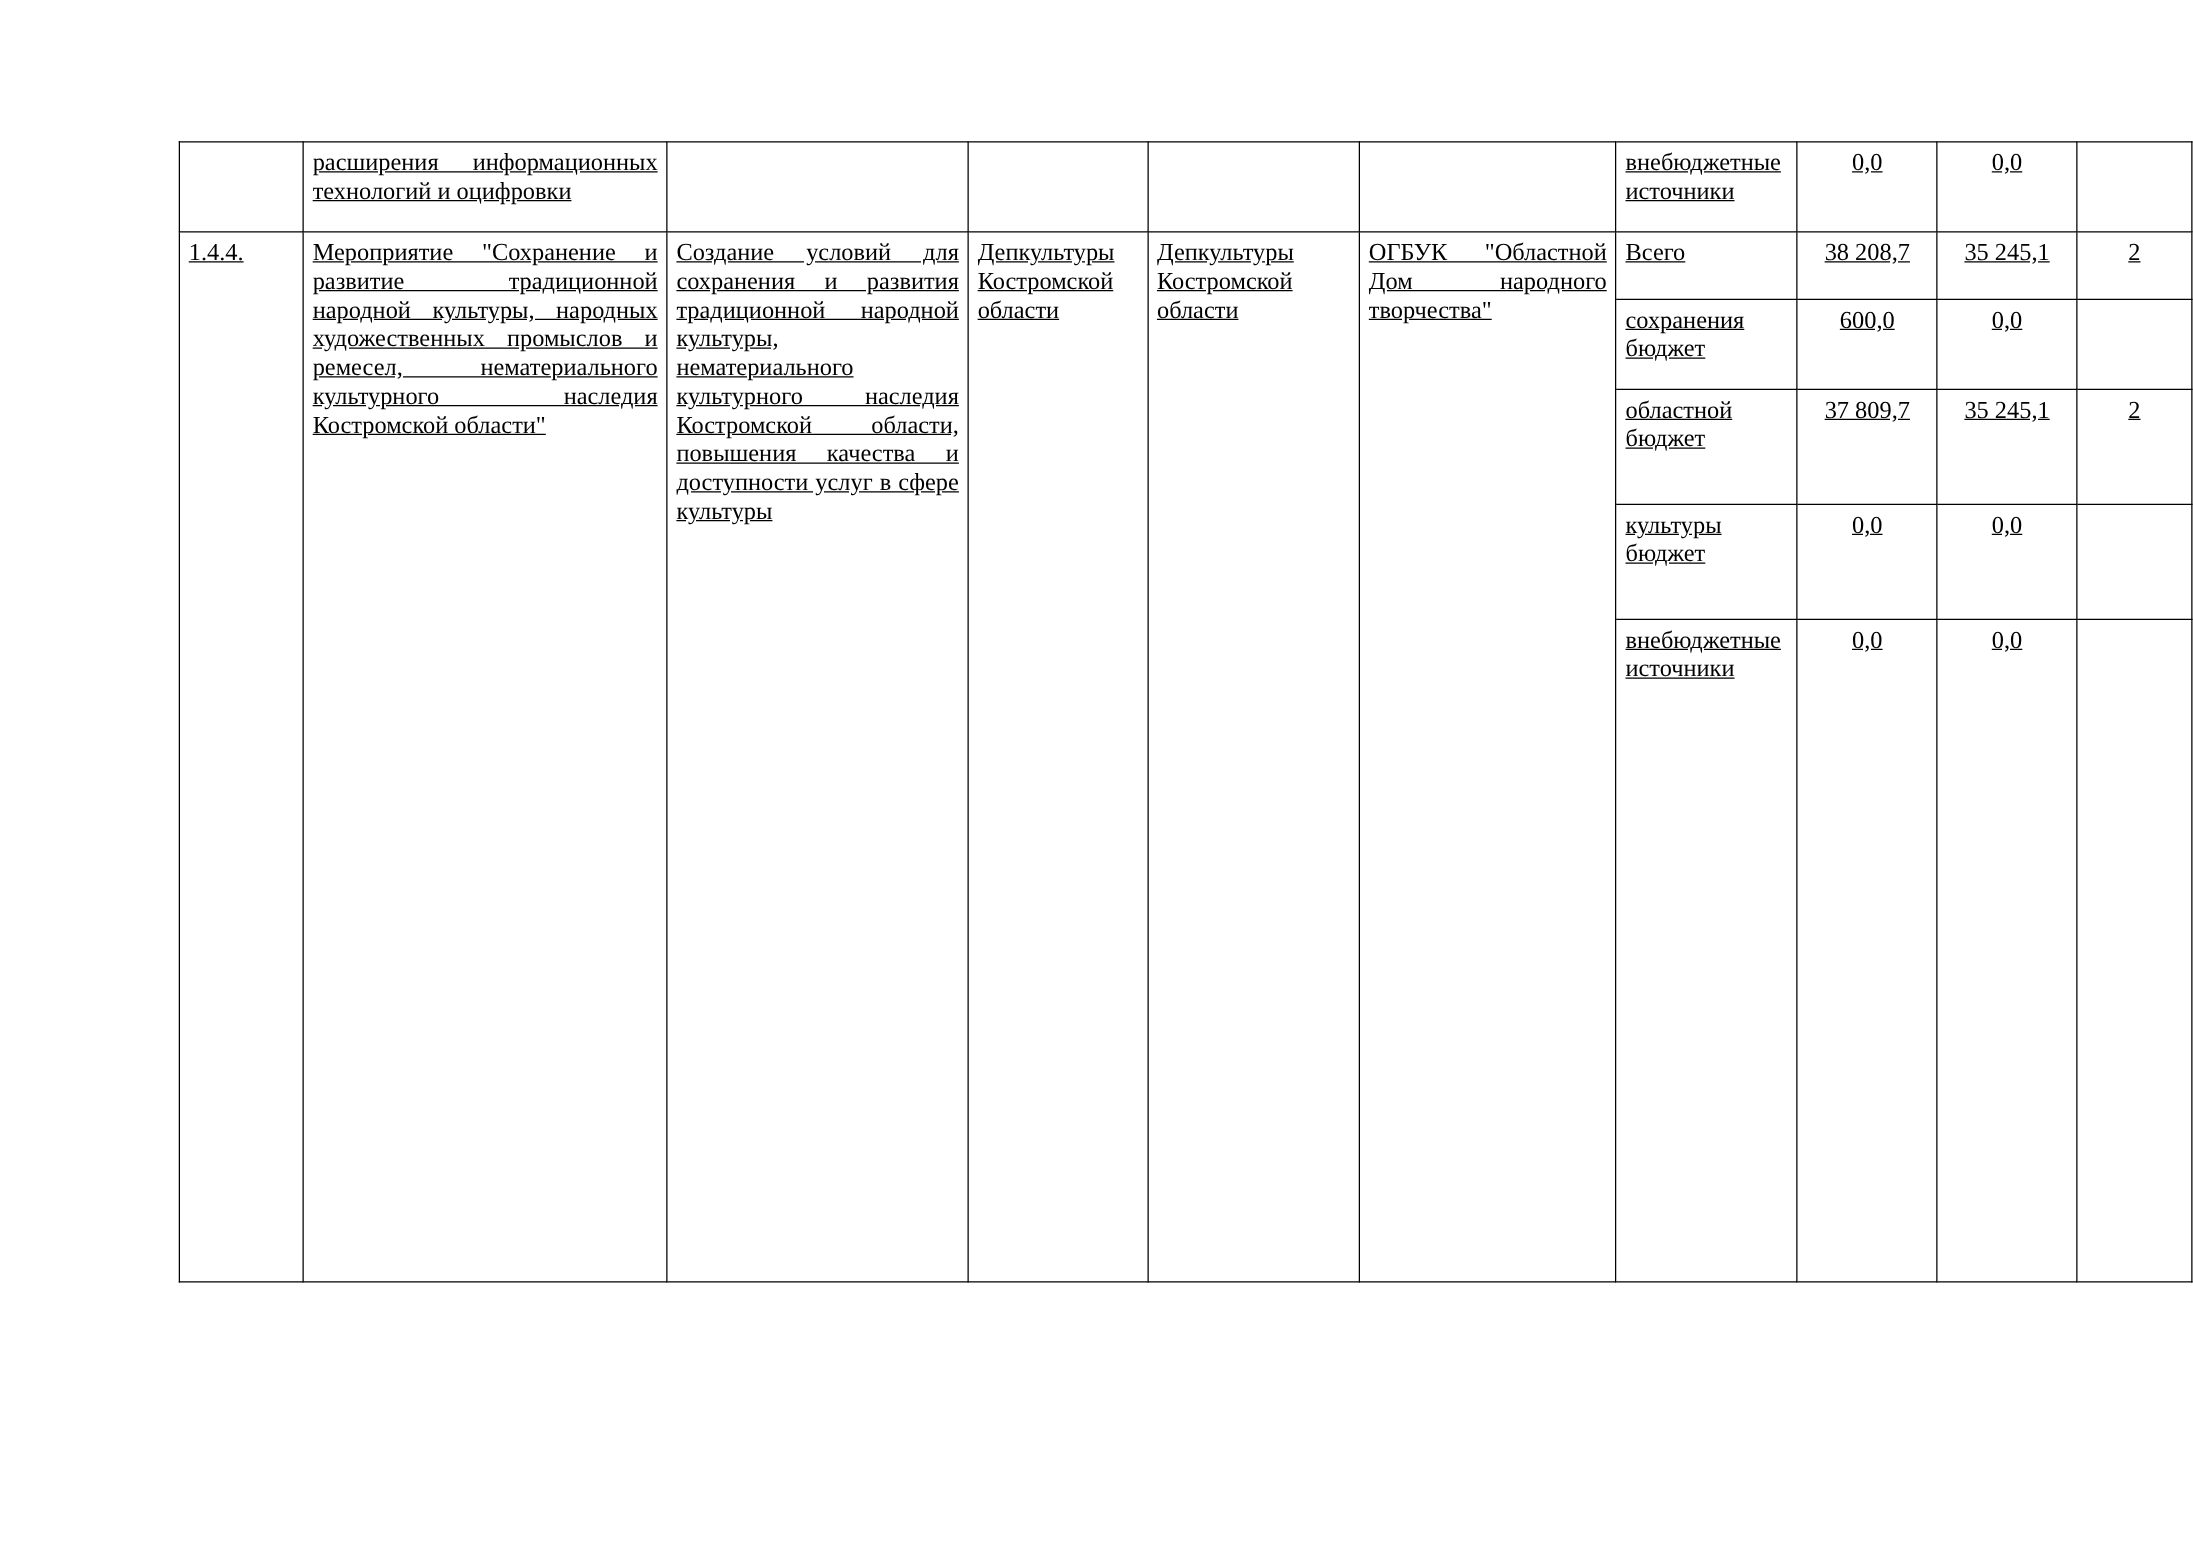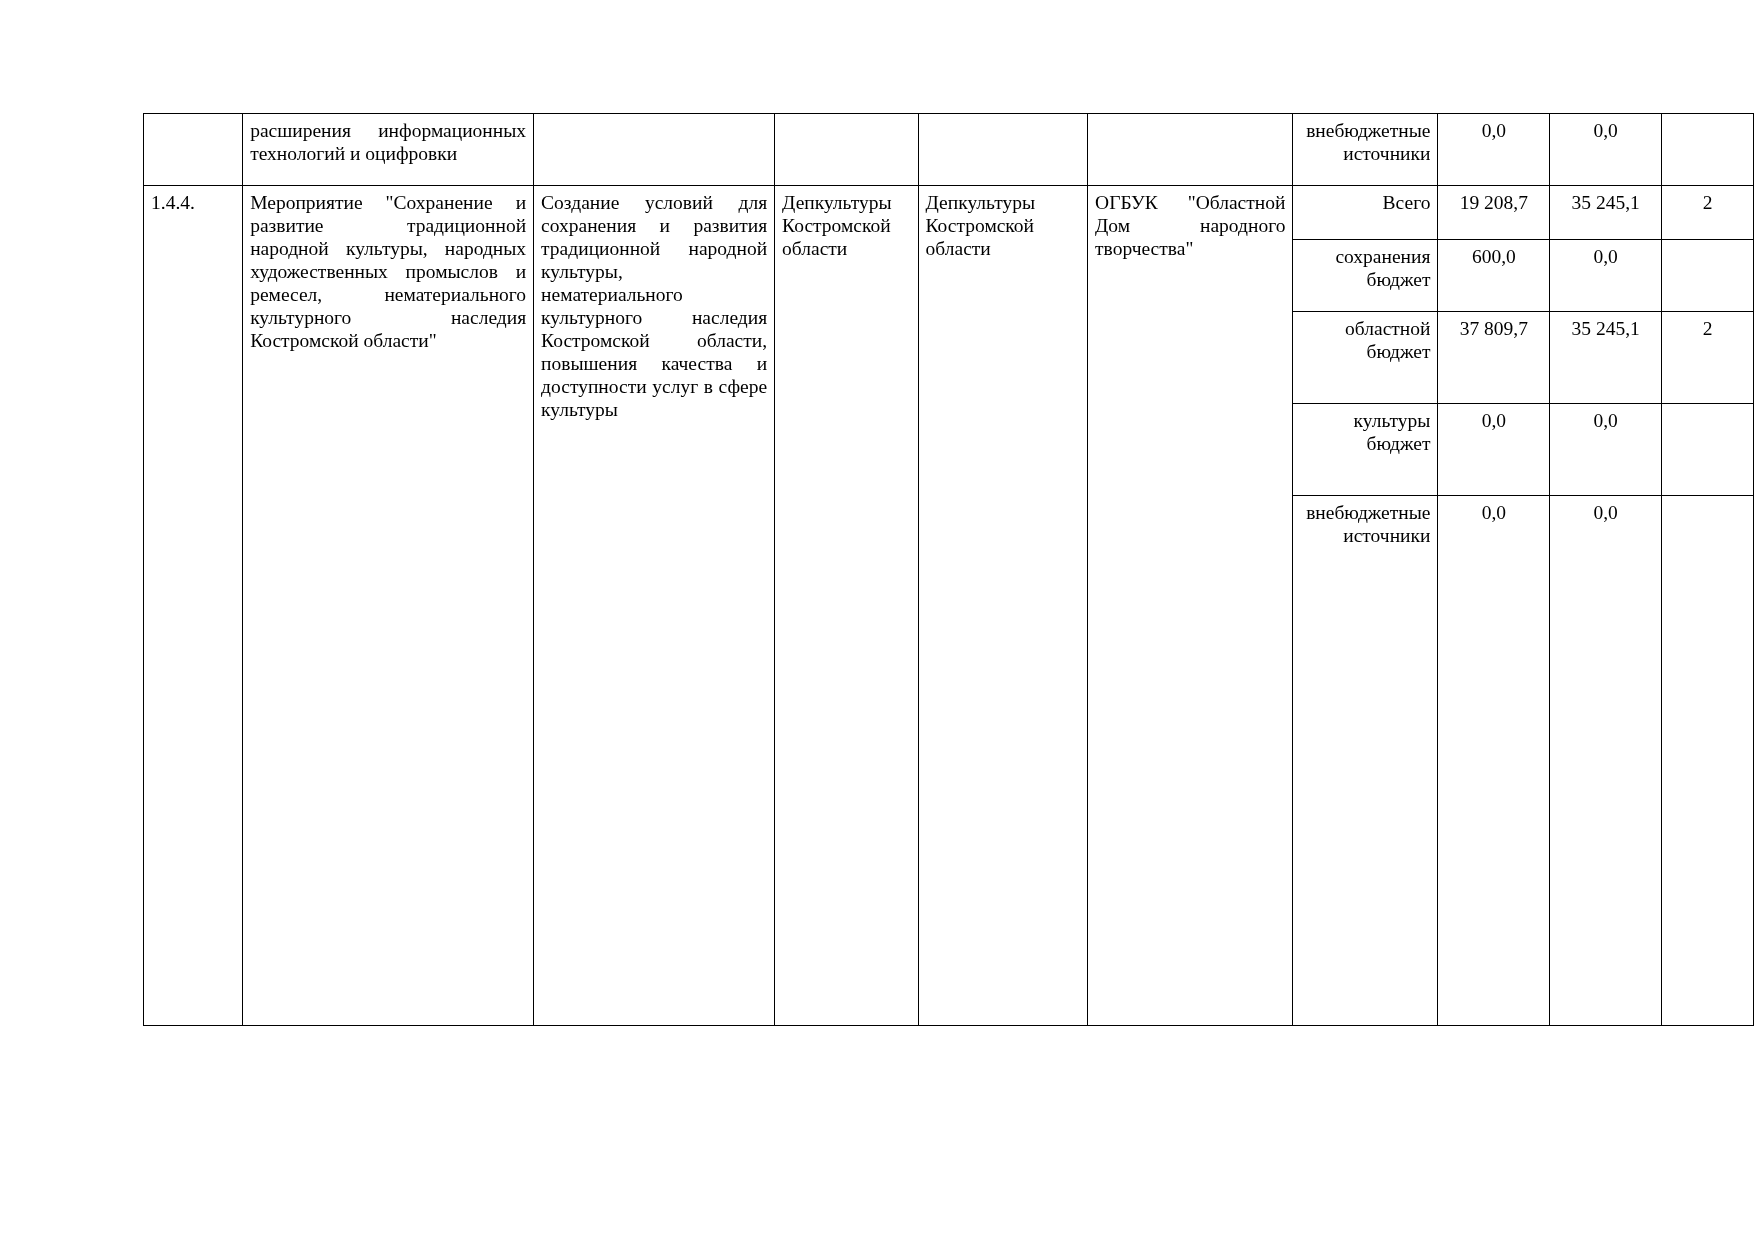--- a/index.html
+++ b/index.html
@@ -27,28 +27,29 @@
     table-layout: fixed;
     font-size: 19.5px;
     line-height: 1.18;
   }
   table.doc-table td {
     border: 1.4px solid #000000;
     vertical-align: top;
     padding: 5px 7px 4px 7px;
     word-wrap: break-word;
     overflow: hidden;
+    text-decoration: underline;
   }
   .c-num   { width: 98px;  text-align: left; }
   .c-name  { width: 320px; text-align: justify; text-align-last: left; }
   .c-desc  { width: 255px; text-align: justify; text-align-last: left; margin-left: 24px; }
   .c-exec  { width: 135px; }
   .c-coexec{ width: 170px; }
   .c-part  { width: 222px; text-align: justify; text-align-last: left; }
-  .c-src   { width: 132px; text-align: right; }
+  .c-src   { width: 132px; }
   .c-val   { width: 115px; text-align: center; }
   .c-val2  { width: 115px; text-align: center; }
   .c-val3  { width: 100px; text-align: center; }
   .tall-cell { height: 830px; }
   .src-cell { height: 62px; }
 </style>
 </head>
 <body>
 
 <div class="page">
@@ -82,21 +83,21 @@
       </tr>
 
       <tr>
         <td class="c-num tall-cell" rowspan="5">1.4.4.</td>
         <td class="c-name" rowspan="5">Мероприятие "Сохранение и развитие традиционной народной культуры, народных художественных промыслов и ремесел, нематериального культурного наследия Костромской области"</td>
         <td class="c-desc" rowspan="5">Создание условий для сохранения и развития традиционной народной культуры, нематериального культурного наследия Костромской области, повышения качества и доступности услуг в сфере культуры</td>
         <td class="c-exec" rowspan="5">Депкультуры Костромской области</td>
         <td class="c-coexec" rowspan="5">Депкультуры Костромской области</td>
         <td class="c-part" rowspan="5">ОГБУК "Областной Дом народного творчества"</td>
         <td class="c-src">Всего</td>
-        <td class="c-val">19 208,7</td>
+        <td class="c-val">38 208,7</td>
         <td class="c-val2">35 245,1</td>
         <td class="c-val3">2</td>
       </tr>
 
       <tr>
         <td class="c-src src-cell">сохранения бюджет</td>
         <td class="c-val">600,0</td>
         <td class="c-val2">0,0</td>
         <td class="c-val3"></td>
       </tr>

